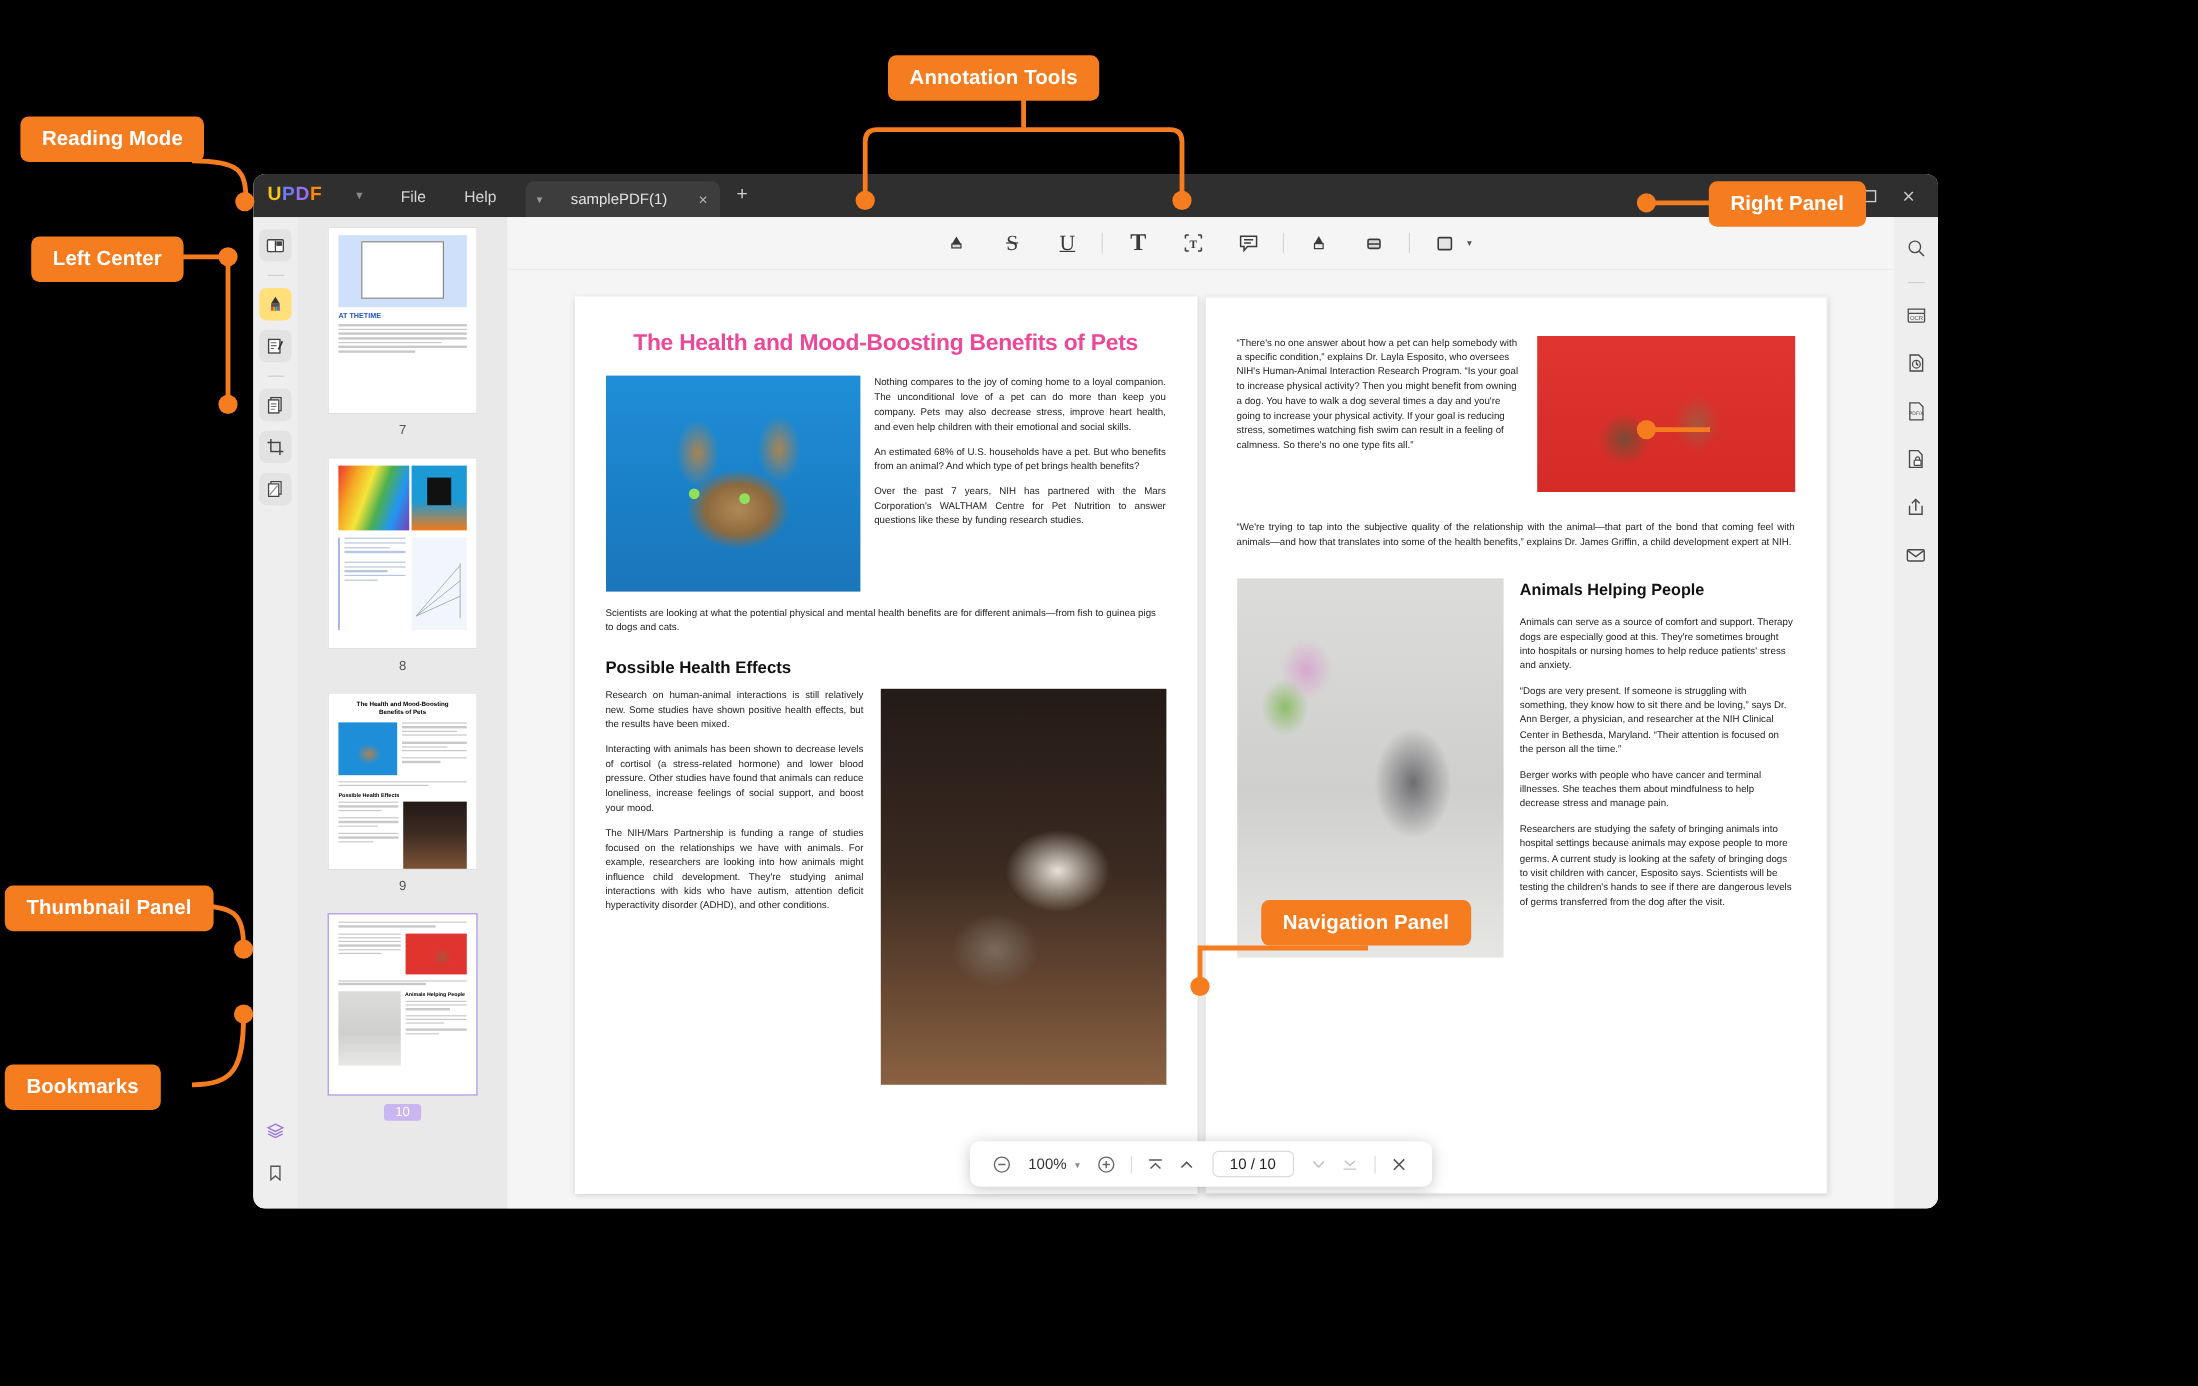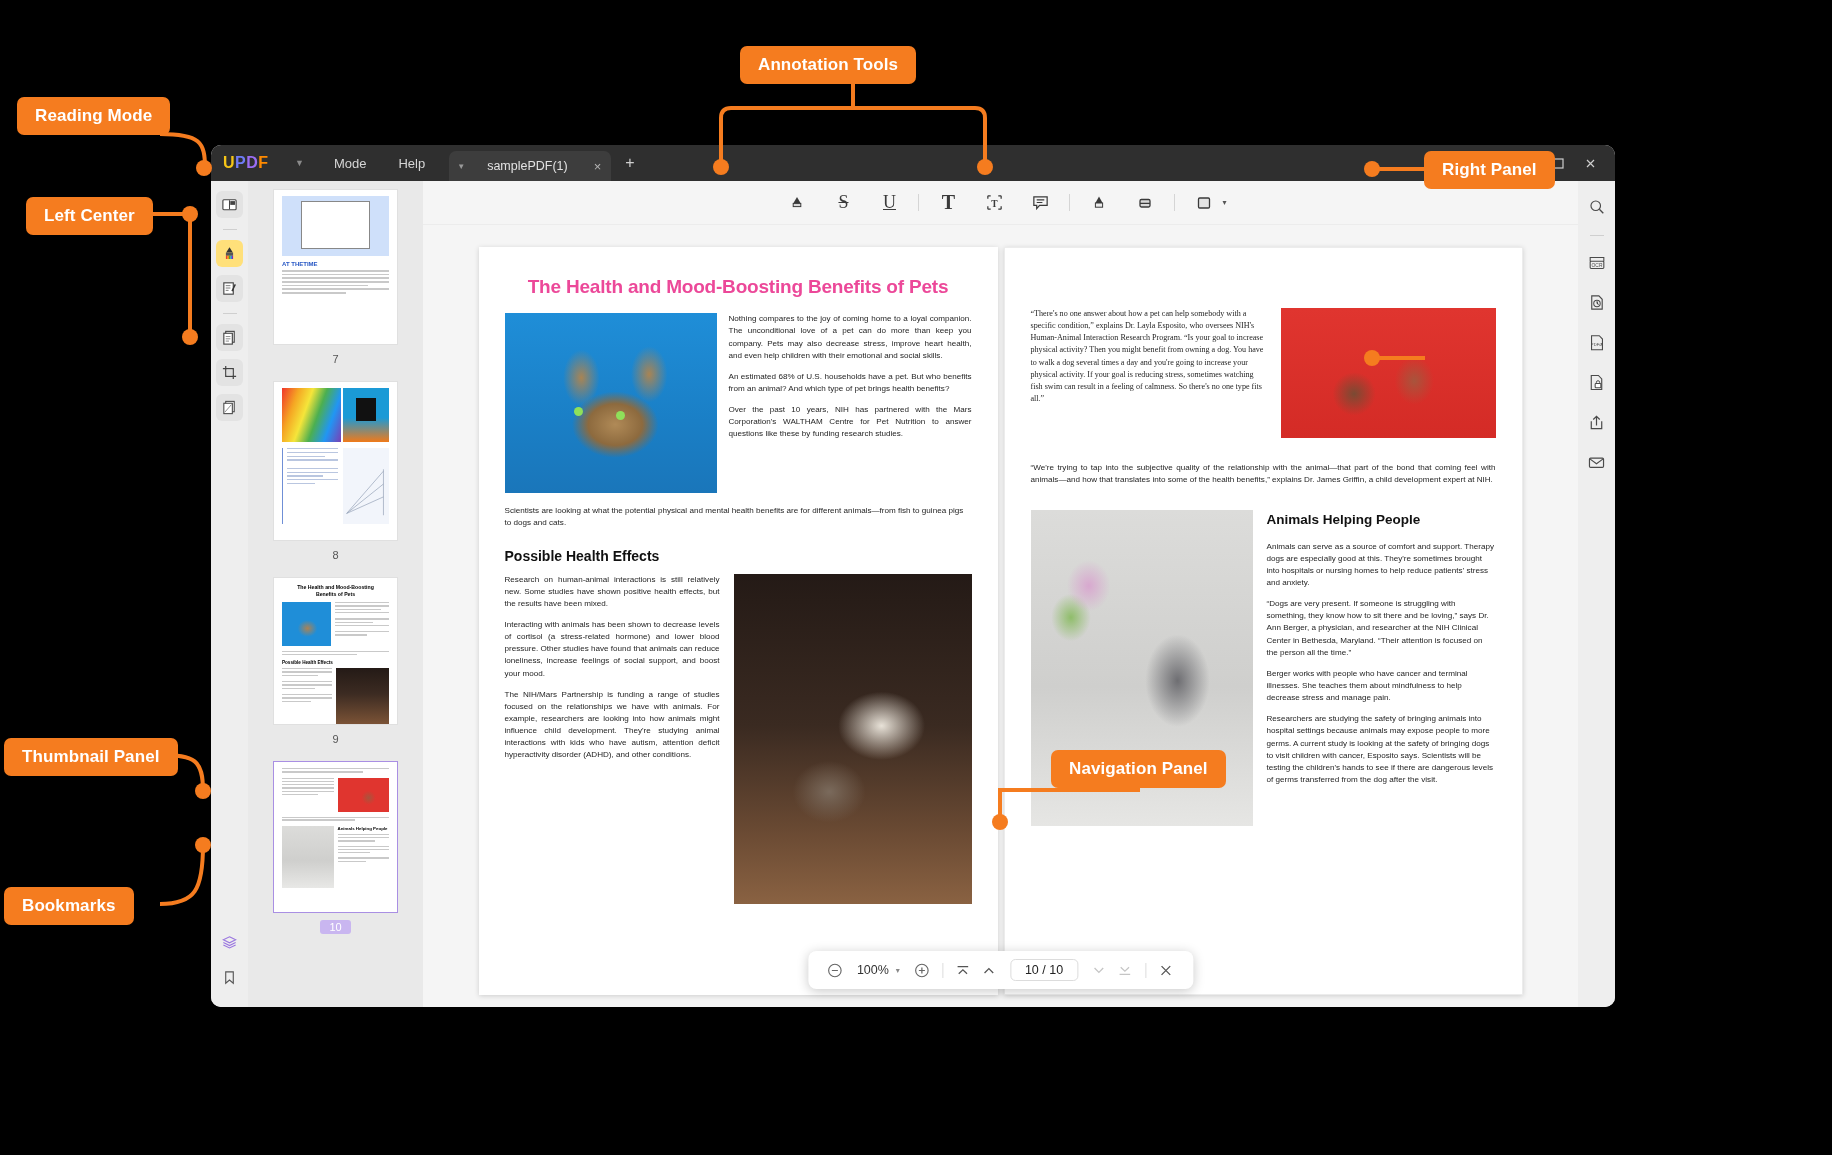--- a/index.html
+++ b/index.html
@@ -152,21 +152,21 @@
     width: 240px; height: 330px;
     background:
       radial-gradient(ellipse 70px 55px at 62% 46%, #e8e2d8 0%, rgba(232,226,216,0) 62%),
       radial-gradient(ellipse 52px 44px at 40% 66%, #7a6a5c 0%, rgba(122,106,92,0) 70%),
       linear-gradient(180deg,#241a16 0%, #3a2a21 46%, #6a4a33 78%, #8a6242 100%);
     align-self: flex-start;
   }
 
   
   .p10-intro { font-size:8.1px; color:#1e1e1e; line-height:1.5; text-align:justify; }
-  .p10-row { display:flex; gap: 14px; margin-top: 38px; font-family: Liberation Serif, serif; }
+  .p10-row { display:flex; gap: 14px; margin-top: 10px; }
   .p10-col { flex:1; font-size:8.1px; color:#1e1e1e; line-height:1.5; }
   .p10-col p { margin-bottom: 9px; }
   .dogs-red {
     width: 215px; height: 130px; flex: 0 0 auto; align-self:flex-start;
     background:
       radial-gradient(ellipse 28px 34px at 62% 56%, #a8543c 0%, rgba(168,84,60,0) 70%),
       radial-gradient(ellipse 30px 30px at 34% 66%, #7a4a33 0%, rgba(122,74,51,0) 72%),
       linear-gradient(180deg,#e0352f 0%, #d42b26 100%);
   }
   .p10-quote { font-size:8.1px; color:#1e1e1e; line-height:1.5; margin-top: 24px; text-align:justify; }
@@ -260,21 +260,21 @@
   <div class="callout" style="left:1424px;top:151px;">Right Panel</div>
   <div class="callout" style="left:1051px;top:750px;">Navigation Panel</div>
 
   <div class="app-window">
 
     <div class="titlebar">
       <div class="logo">
         <span>U</span><span>P</span><span>D</span><span>F</span>
       </div>
       <span class="menu-caret">▼</span>
-      <div class="menu-item">Mode</div>
+      <div class="menu-item">File</div>
       <div class="menu-item">Help</div>
 
       <div class="tab">
         <span class="tab-caret">▼</span>
         <span class="tab-title">samplePDF(1)</span>
         <span class="tab-close">×</span>
       </div>
       <span class="tab-add">+</span>
 
       <div class="win-right">
@@ -546,21 +546,21 @@
 
         <div class="pages-wrap">
 
           <div class="page left">
             <div class="doc-title">The Health and Mood-Boosting Benefits of Pets</div>
             <div class="row2">
               <div class="cat-photo"></div>
               <div class="col-text">
                 <p>Nothing compares to the joy of coming home to a loyal companion. The unconditional love of a pet can do more than keep you company. Pets may also decrease stress, improve heart health, and even help children with their emotional and social skills.</p>
                 <p>An estimated 68% of U.S. households have a pet. But who benefits from an animal? And which type of pet brings health benefits?</p>
-                <p>Over the past 10 years, NIH has partnered with the Mars Corporation's WALTHAM Centre for Pet Nutrition to answer questions like these by funding research studies.</p>
+                <p>Over the past 7 years, NIH has partnered with the Mars Corporation's WALTHAM Centre for Pet Nutrition to answer questions like these by funding research studies.</p>
               </div>
             </div>
             <div class="full-text">Scientists are looking at what the potential physical and mental health benefits are for different animals—from fish to guinea pigs to dogs and cats.</div>
             <div class="sec-h">Possible Health Effects</div>
             <div class="row3">
               <div class="col-text">
                 <p>Research on human-animal interactions is still relatively new. Some studies have shown positive health effects, but the results have been mixed.</p>
                 <p>Interacting with animals has been shown to decrease levels of cortisol (a stress-related hormone) and lower blood pressure. Other studies have found that animals can reduce loneliness, increase feelings of social support, and boost your mood.</p>
                 <p>The NIH/Mars Partnership is funding a range of studies focused on the relationships we have with animals. For example, researchers are looking into how animals might influence child development. They're studying animal interactions with kids who have autism, attention deficit hyperactivity disorder (ADHD), and other conditions.</p>
               </div>

